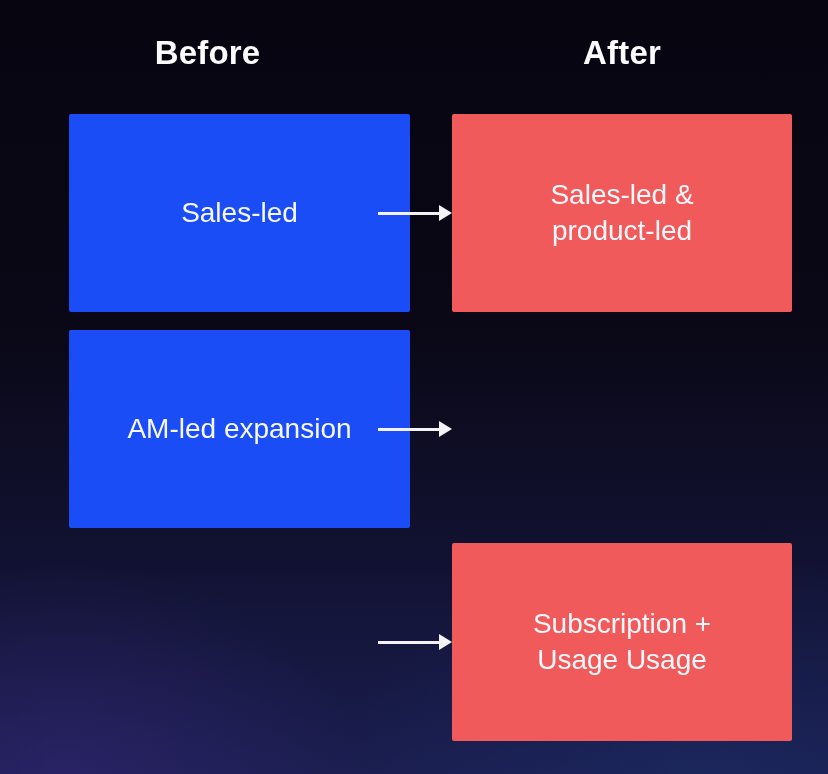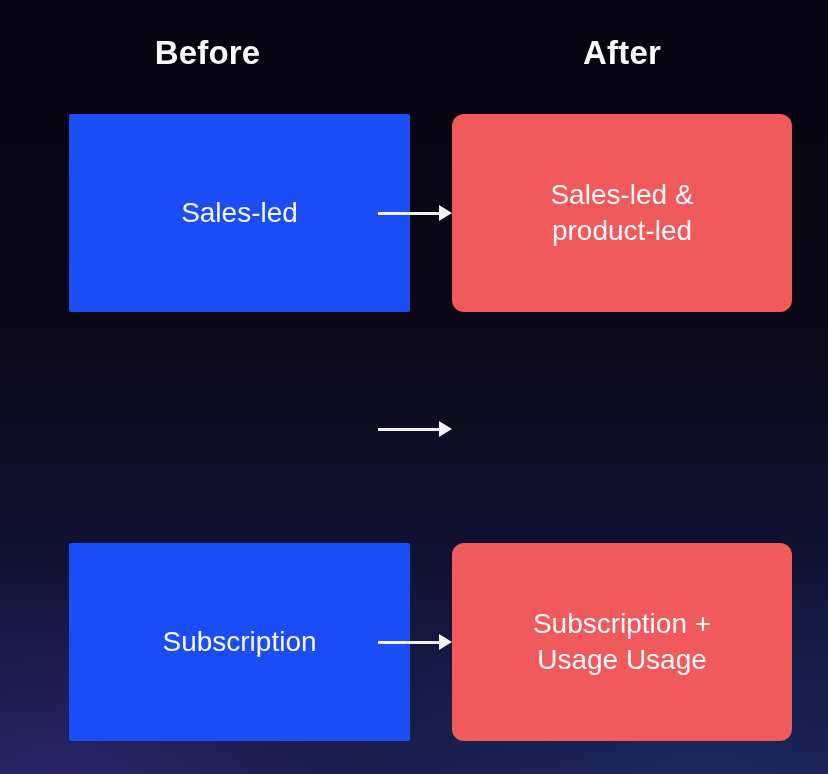--- a/index.html
+++ b/index.html
@@ -45,21 +45,21 @@
     text-align: center;
     color: #f7f8fc;
     font-size: 28px;
     font-weight: 400;
     line-height: 1.27;
     white-space: pre-line;
     padding: 0 14px;
     box-sizing: border-box;
   }
   .box.before { left: 37px;  background: #1b4df6; margin-left: 32px; }
-  .box.after  { left: 452px; width: 340px; background: #f15a5a; border-radius: 12px; }
+  .box.after  { left: 452px; width: 340px; background: #f15a5a; }
 
   .row1 { top: 114px; }
   .row2 { top: 330px; }
   .row3 { top: 543px; }
 
   .arrow {
     position: absolute;
     left: 378px;
     width: 74px;
     height: 18px;
@@ -92,26 +92,26 @@
   <div class="col-header before">Before</div>
 
   <div class="box before row1">Sales-led</div>
   <div class="arrow a1">
     <div class="shaft"></div>
     <div class="head"></div>
   </div>
   <div class="box after row1">Sales-led &amp;
 product-led</div>
 
+  <div class="box before row2">AM-led expansion</div>
   <div class="arrow a2">
     <div class="shaft"></div>
     <div class="head"></div>
   </div>
 
-  <div class="box before row3">Subscription</div>
   <div class="arrow a3">
     <div class="shaft"></div>
     <div class="head"></div>
   </div>
   <div class="box after row3">Subscription +
 Usage Usage</div>
 
 </div>
 
 </body></html>

